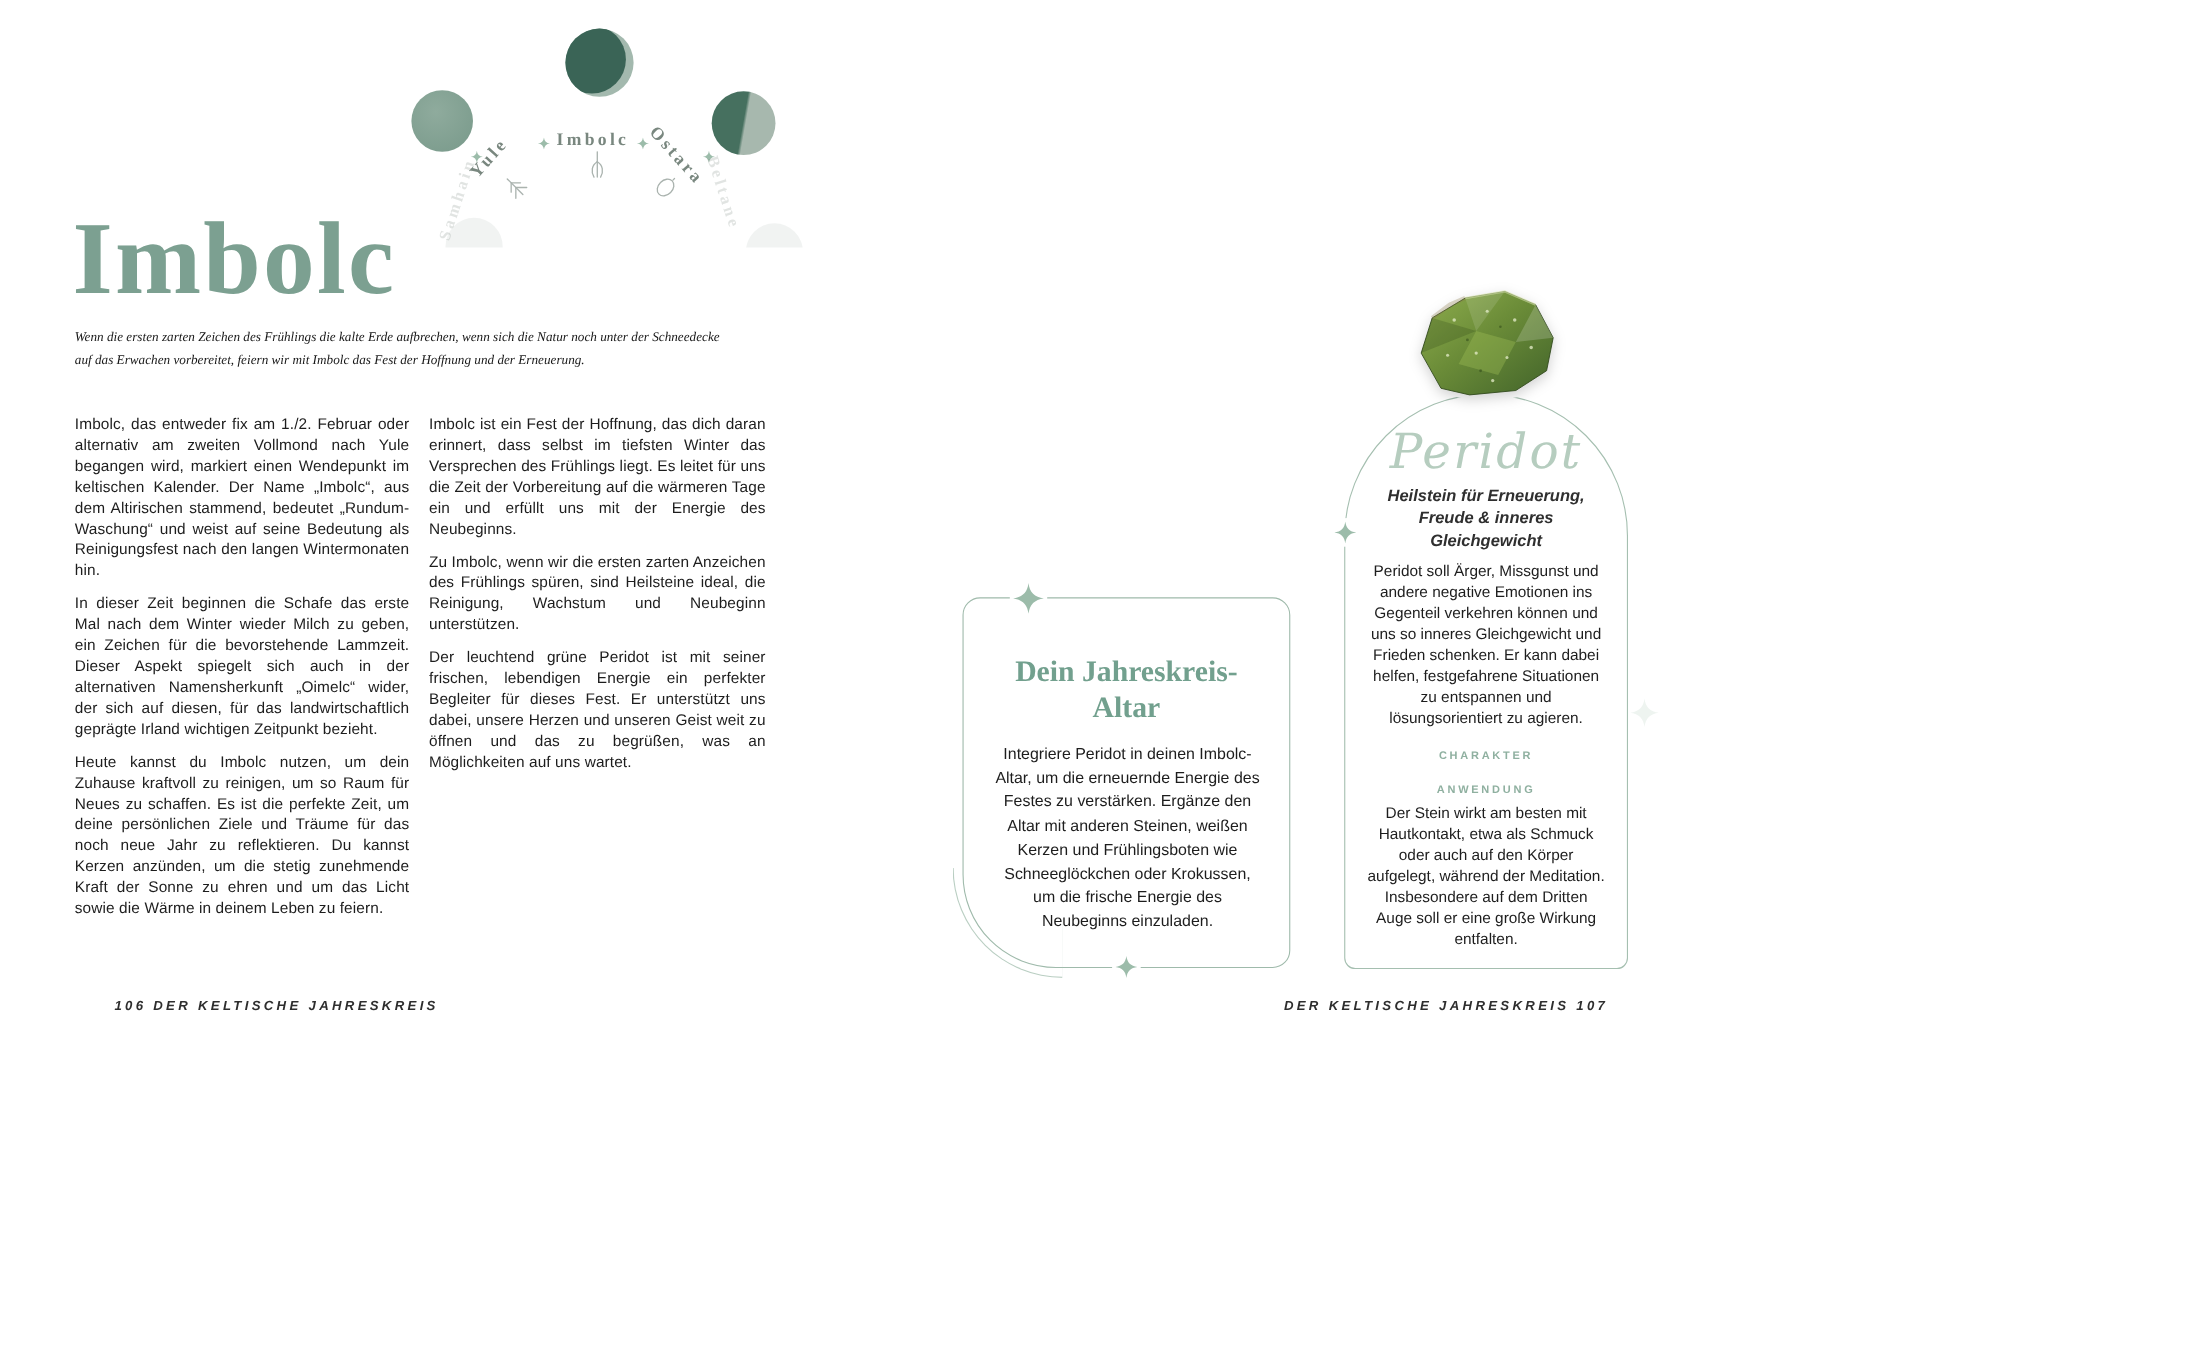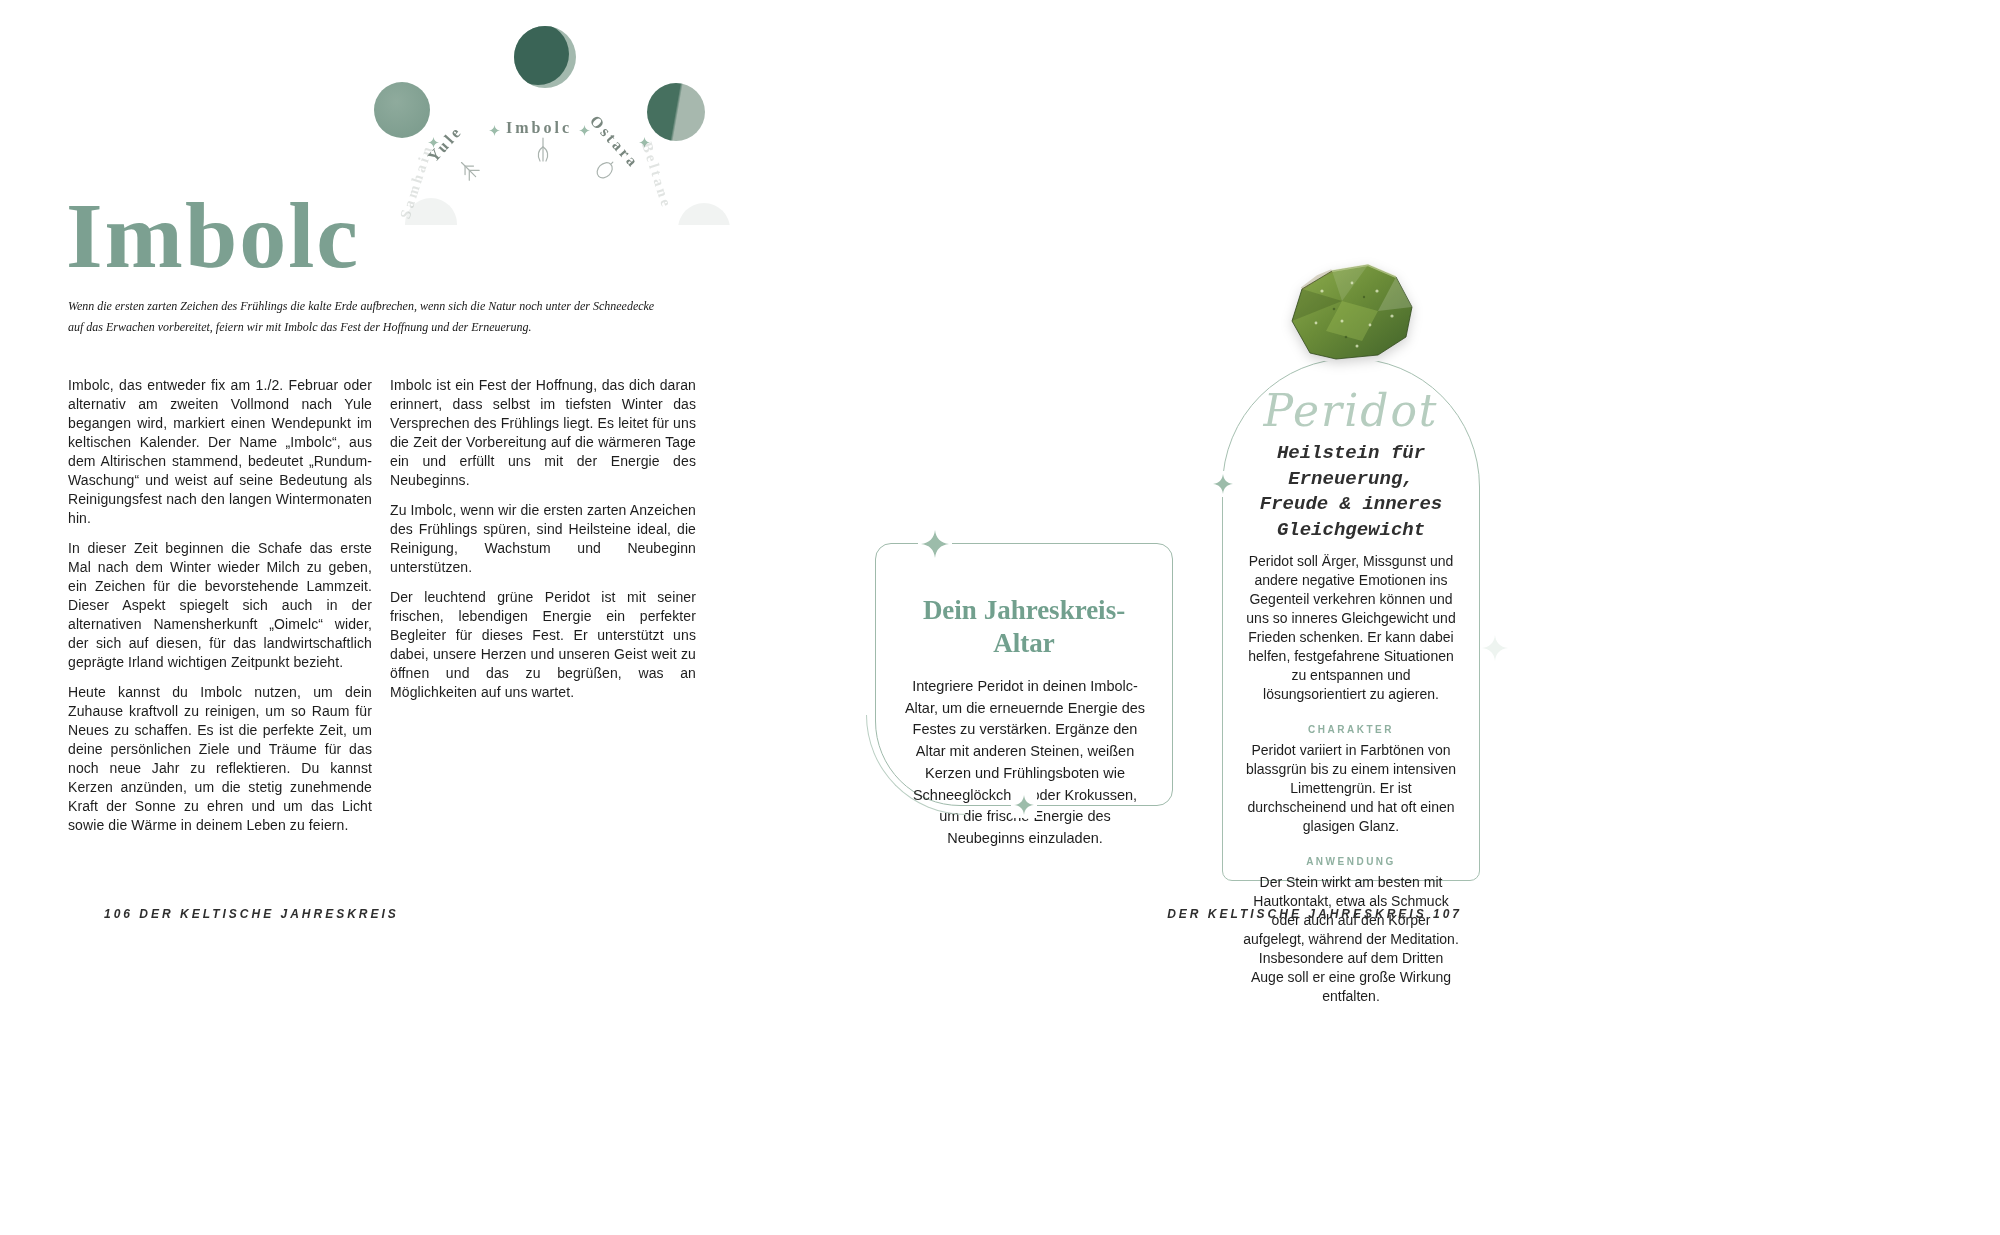--- a/index.html
+++ b/index.html
@@ -58,21 +58,21 @@
   .pagefoot { position:absolute; top:907px; font-size:12px; letter-spacing:3px;
               color:#2e2e2e; font-weight:600; white-space:nowrap;font-style:italic; }
   #footer-left { left:104px; }
   #footer-right { left:1100px; width:362px; text-align:right; }
 
   
   .spark4 { display:inline-block; line-height:0; color:#9cbcaa; }
   .spark4 svg { display:block; }
 
   
-  #altar-card { position:absolute; left:875px; top:543px; width:298px; height:263px;
+  #altar-card { position:absolute; left:875px; top:543px; width:298px; height:337px;
                 border:1.2px solid #9fbaab; border-radius:16px 16px 16px 85px;
                 text-align:center; padding:50px 26px 0 26px; }
   #altar-echo { position:absolute; left:-10px; bottom:-10px; width:100px; height:100px;
                 border-left:1.2px solid #b9cec2; border-bottom:1.2px solid #b9cec2;
                 border-bottom-left-radius:100px; }
   .card-spark { position:absolute; background:#ffffff; padding:3px; line-height:0; }
   #altar-spark-top { left:42px; top:-17px; }
   #altar-spark-bottom { left:50%; transform:translateX(-50%); bottom:-13px; }
   #altar-title { font-family:"Liberation Serif", serif; font-weight:bold; font-size:27px;
                  line-height:1.22; color:#72a08e; white-space:pre-line; }
@@ -84,22 +84,22 @@
                border:1.2px solid #a5bfb0; border-radius:129px 129px 10px 10px;
                text-align:center; padding:30px 20px 0 20px; }
   #stone-mask { position:absolute; left:55px; top:-100px; width:148px; height:104px;
                 background:#ffffff; border-radius:45%; }
   #stone-wrap { position:absolute; left:59px; top:-98px; width:140px; height:100px;
                 filter:drop-shadow(0 4px 6px rgba(0,0,0,.18)); }
   #arch-spark-left { left:-13px; top:112px; }
   #spark-faint { position:absolute; left:1482px; top:635px; opacity:.35; color:#cfe0d5; }
   #peridot-title { font-family:"DejaVu Serif", serif; font-style:italic; font-size:44px;
                    line-height:1; color:#b6cdbf; letter-spacing:2px; }
-  #peridot-subtitle { margin-top:8px; font-family:Liberation Mono, monospace; font-style:italic;
-                      font-weight:bold; font-size:19px; line-height:1.35; color:#2f2f2f;
+  #peridot-subtitle { margin-top:8px; font-family:Liberation Sans, sans-serif; font-style:italic;
+                      font-weight:bold; font-size:15px; line-height:1.35; color:#2f2f2f;
                       white-space:pre-line; }
   #peridot-intro { margin-top:8px; font-size:14px; line-height:19px; color:#1d1d1d; }
   .sec-h { margin-top:20px; font-size:10px; letter-spacing:2.5px; color:#8fb0a0;
            font-weight:bold; }
   .sec-b { margin-top:6px; font-size:14px; line-height:19px; color:#1d1d1d; }
 </style>
 </head>
 <body>
 
 <div id="stage">
@@ -235,21 +235,20 @@
           <path d="M12 0C12.8 7.2 16.8 11.2 24 12 16.8 12.8 12.8 16.8 12 24 11.2 16.8 7.2 12.8 0 12 7.2 11.2 11.2 7.2 12 0Z" fill="currentColor"></path>
         </svg>
       </span>
 
     <div id="peridot-title">Peridot</div>
     <div id="peridot-subtitle">Heilstein für Erneuerung,
 Freude &amp; inneres Gleichgewicht</div>
     <p id="peridot-intro">Peridot soll Ärger, Missgunst und andere negative Emotionen ins Gegenteil verkehren können und uns so inneres Gleichgewicht und Frieden schenken. Er kann dabei helfen, festgefahrene Situationen zu entspannen und lösungsorientiert zu agieren.</p>
 
     <div class="sec-h">CHARAKTER</div>
-    <p class="sec-b">Peridot variiert in Farbtönen von blassgrün bis zu einem intensiven Limettengrün. Er ist durchscheinend und hat oft einen glasigen Glanz.</p>
 
     <div class="sec-h">ANWENDUNG</div>
     <p class="sec-b">Der Stein wirkt am besten mit Hautkontakt, etwa als Schmuck oder auch auf den Körper aufgelegt, während der Meditation. Insbesondere auf dem Dritten Auge soll er eine große Wirkung entfalten.</p>
   </div>
 
   <span id="spark-faint" class="spark4">
       <svg width="26" height="26" viewBox="0 0 24 24">
         <path d="M12 0C12.8 7.2 16.8 11.2 24 12 16.8 12.8 12.8 16.8 12 24 11.2 16.8 7.2 12.8 0 12 7.2 11.2 11.2 7.2 12 0Z" fill="currentColor"></path>
       </svg>
     </span>

